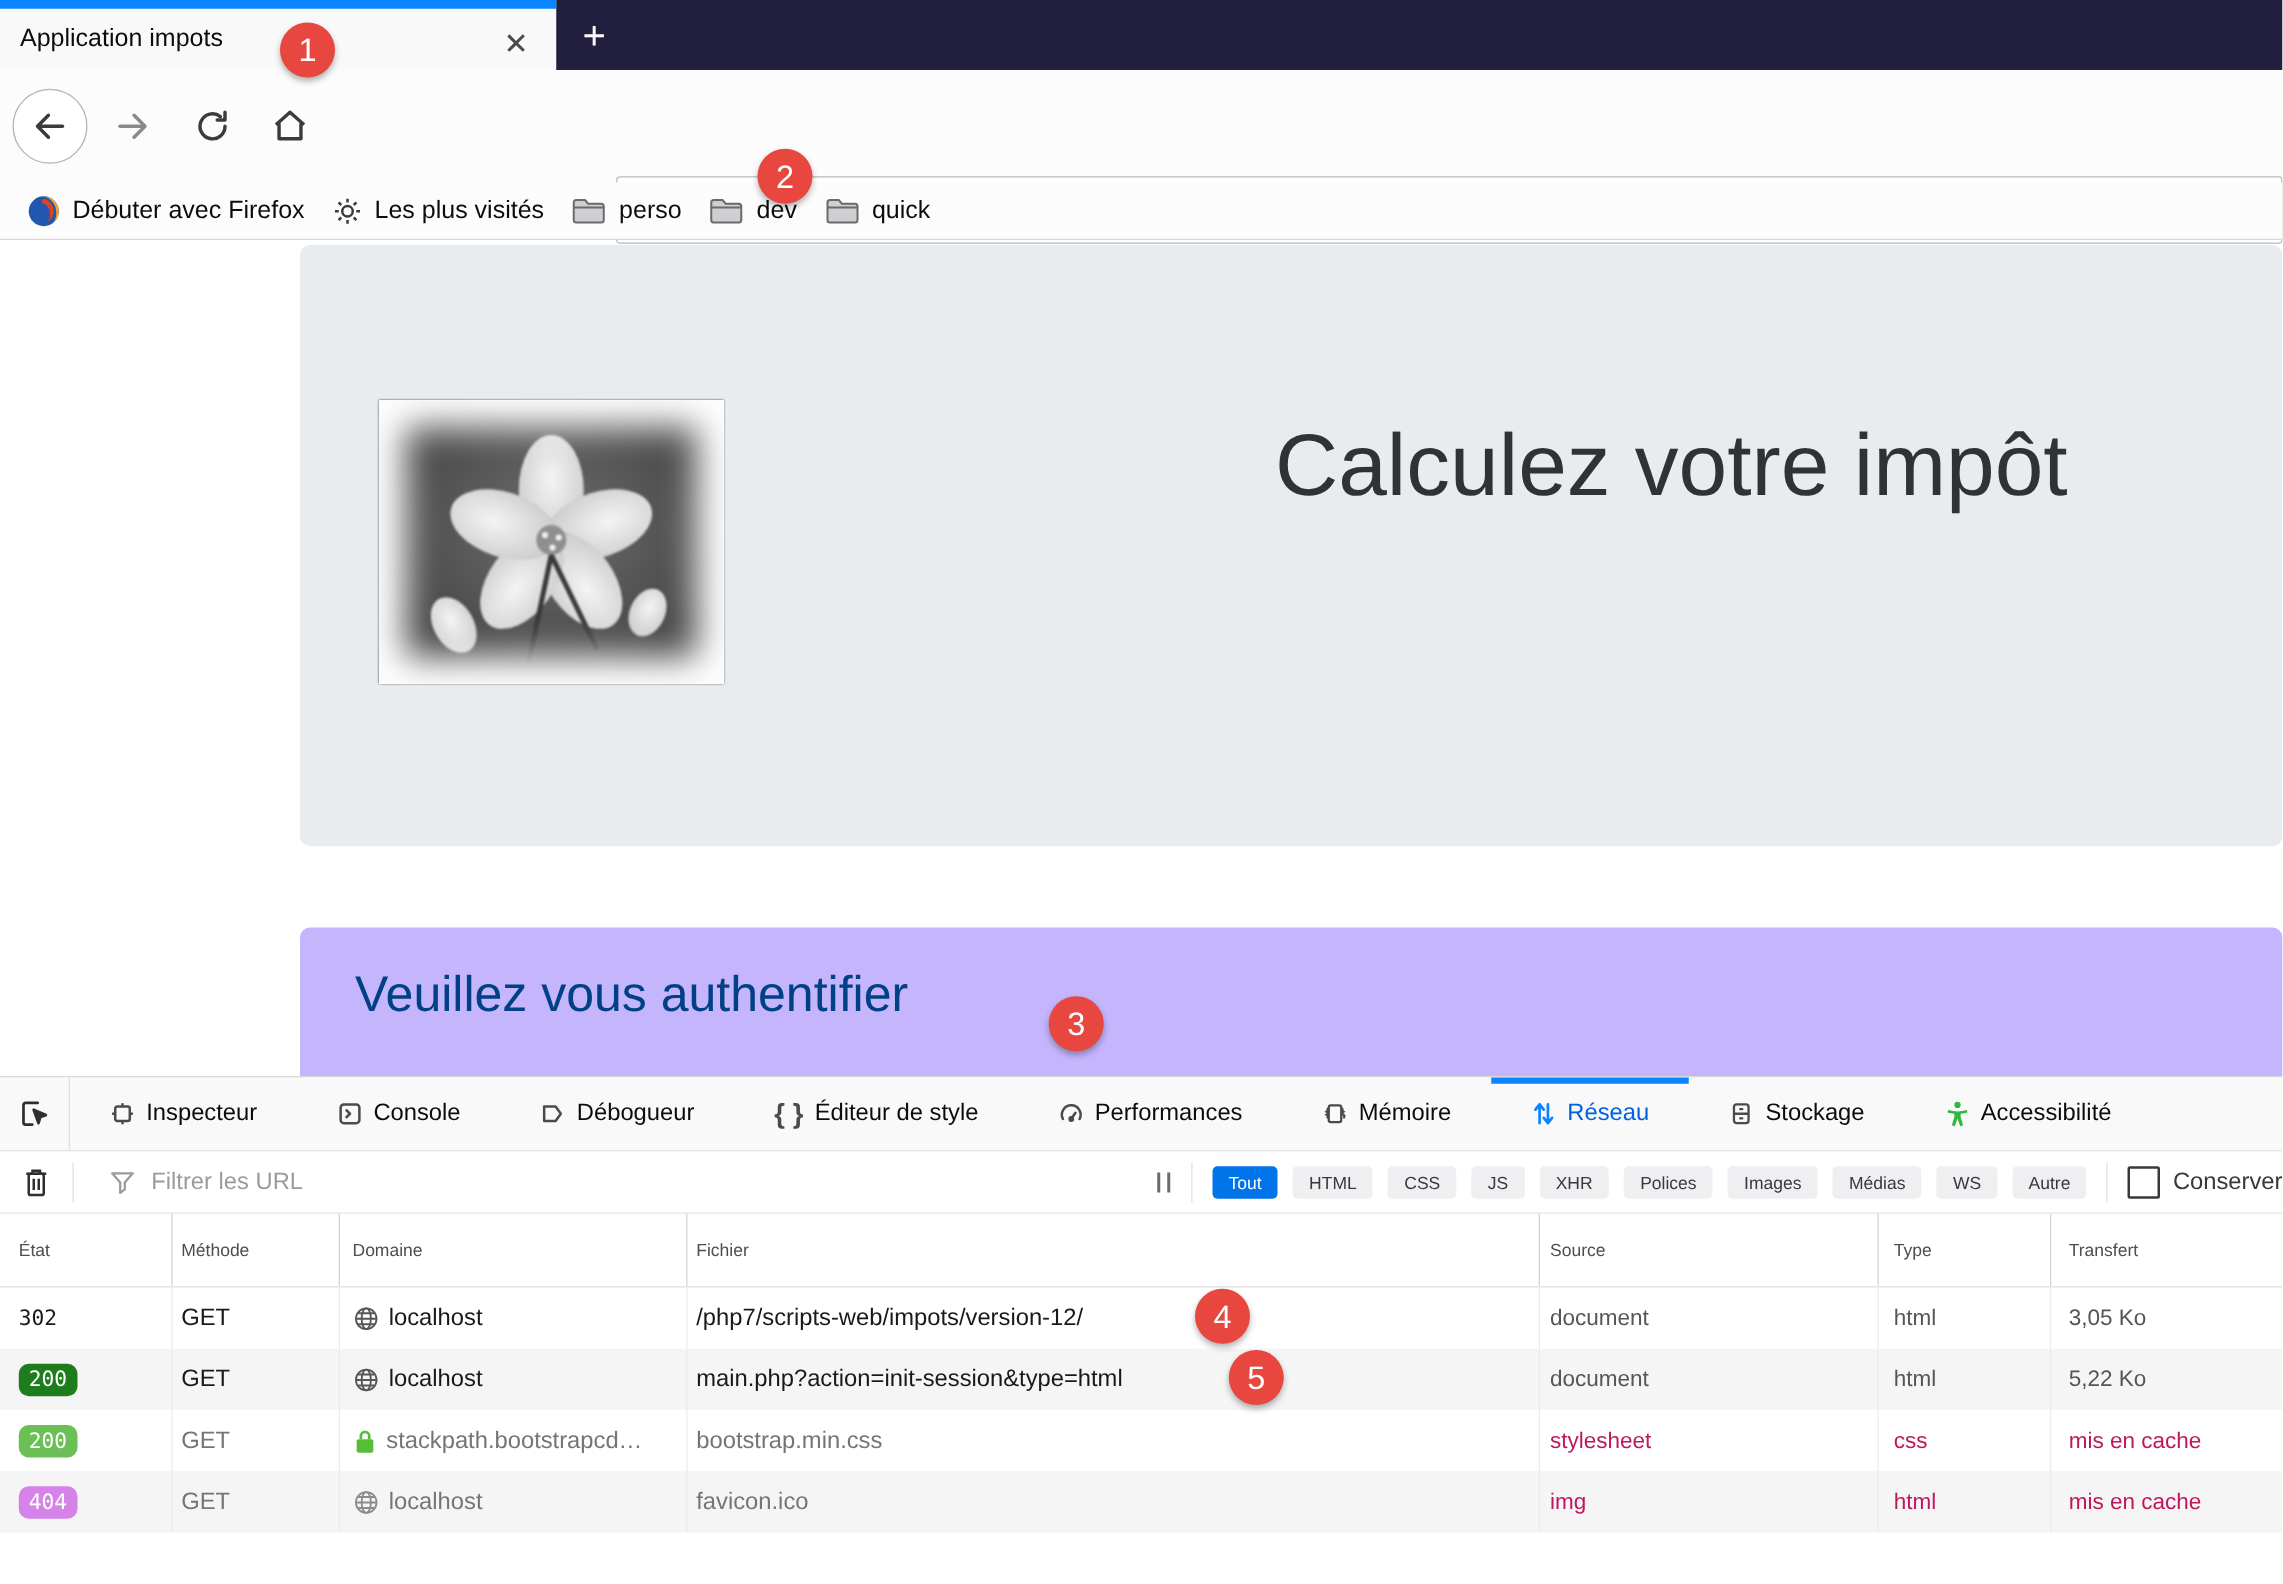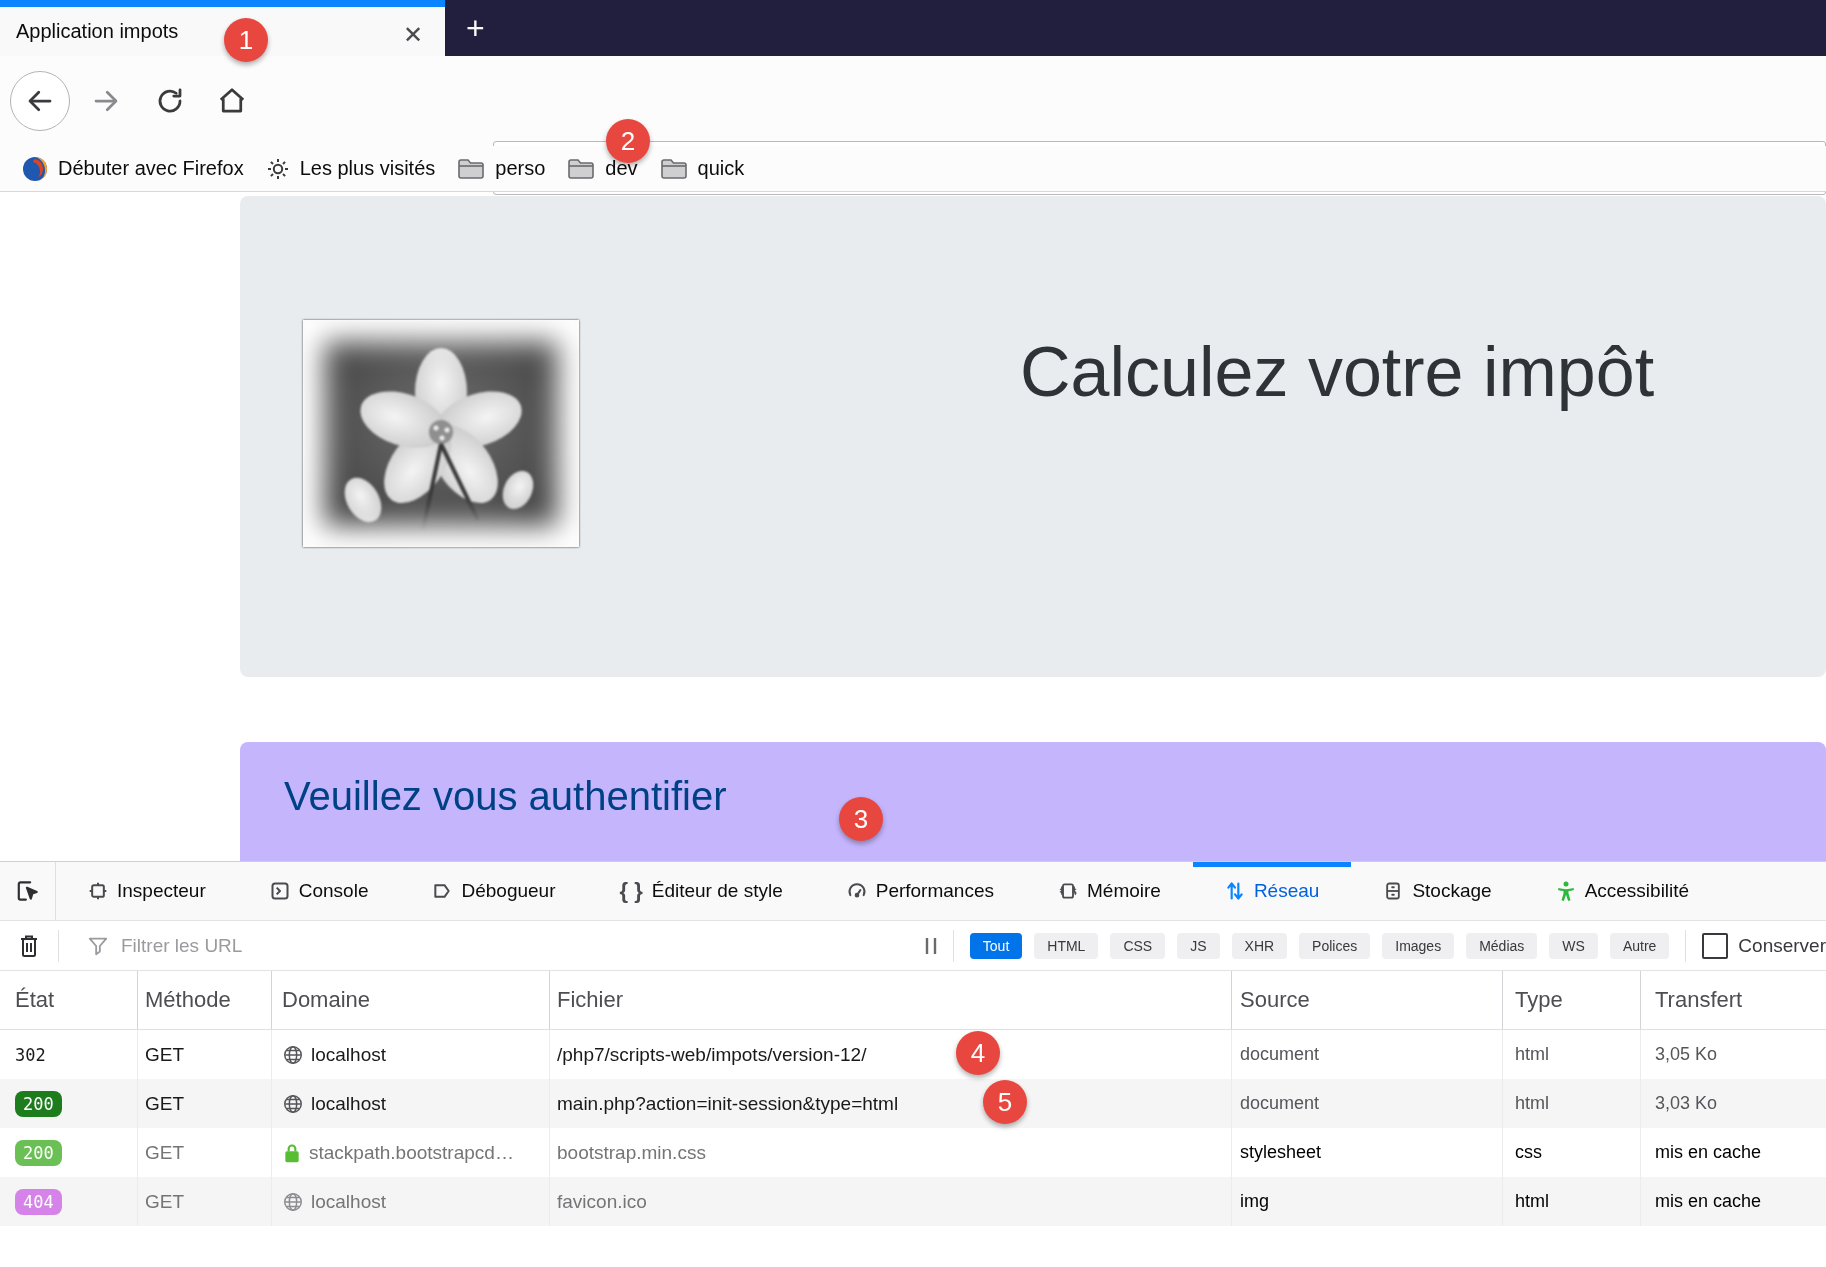--- a/index.html
+++ b/index.html
@@ -92,32 +92,32 @@
   #pill-row { display:flex; align-items:center; gap:12px; padding:0 16px; flex:none; }
   .pill { background:#efeff1; color:#38383d; border-radius:4px; padding:5px 13px; font-size:14px; white-space:nowrap; }
   .pill.active { background:#0074e8; color:#fff; }
   #persist-wrap { display:flex; align-items:center; gap:10px; padding-left:16px; flex:none; white-space:nowrap; }
   #persist-checkbox { width:26px; height:26px; border:2px solid #38383d; border-radius:2px; background:#fff; flex:none; }
   #persist-label { font-size:19px; color:#38383d; }
 
   .ngrid { display:grid; grid-template-columns:138px 134px 278px 682px 271px 138px 1fr; }
   #dt-header { height:59px; border-bottom:1px solid #e0e0e3; }
   #dt-header .hcell { display:flex; align-items:center; border-right:1px solid #d4d4d8;
-                      color:#4d4d52; font-size:22px; }
+                      color:#4d4d52; font-size:14px; }
   #dt-header .hcell:last-child { border-right:none; }
   .nrow { height:49px; }
   .nrow.alt { background:#f5f5f6; }
   .nrow .cell { display:flex; align-items:center; border-right:1px solid #ececef;
                 overflow:hidden; white-space:nowrap; color:#18191a; font-size:19px; }
   .nrow .cell:last-child { border-right:none; }
   .c1 { padding-left:15px; } .c2 { padding-left:7px; } .c3 { padding-left:10px; gap:7px; }
   .c4 { padding-left:7px; } .c5 { padding-left:8px; } .c6 { padding-left:12px; } .c7 { padding-left:14px; }
   .meta { color:#55565a; font-size:18px; }
   .nrow.dim .cell { color:#757578; }
-  .nrow.dim .meta { color:#000000; }
+  .nrow.dim .meta { color:#be185d; }
   .scode { font-family:"DejaVu Sans Mono", monospace; font-size:17px; }
   .scode.plain { color:#18191a; }
   .badgecode { font-family:"DejaVu Sans Mono", monospace; font-size:17px; color:#fff;
                padding:3px 8px; border-radius:8px; }
   .bg-green { background:#1d7d1d; }
   .bg-greenlight { background:#6abf55; }
   .bg-purple { background:#d583e8; }
   .globeicon { color:#55565a; }
   .dim .globeicon { color:#8c8c90; }
   .lockgreen { color:#57bd35; }
@@ -467,21 +467,21 @@
     <div class="cell c4">
         <span>main.php?action=init-session&amp;type=html</span>
       </div>
     <div class="cell c5">
         <span class="meta">document</span>
       </div>
     <div class="cell c6">
         <span class="meta">html</span>
       </div>
     <div class="cell c7">
-        <span class="meta">3,03 Ko</span>
+        <span class="meta">5,22 Ko</span>
       </div>
   </div>
 
   <div class="nrow dim ngrid">
     <div class="cell c1">
         <span class="badgecode bg-greenlight">200</span>
       </div>
     <div class="cell c2">
         <span>GET</span>
       </div>

